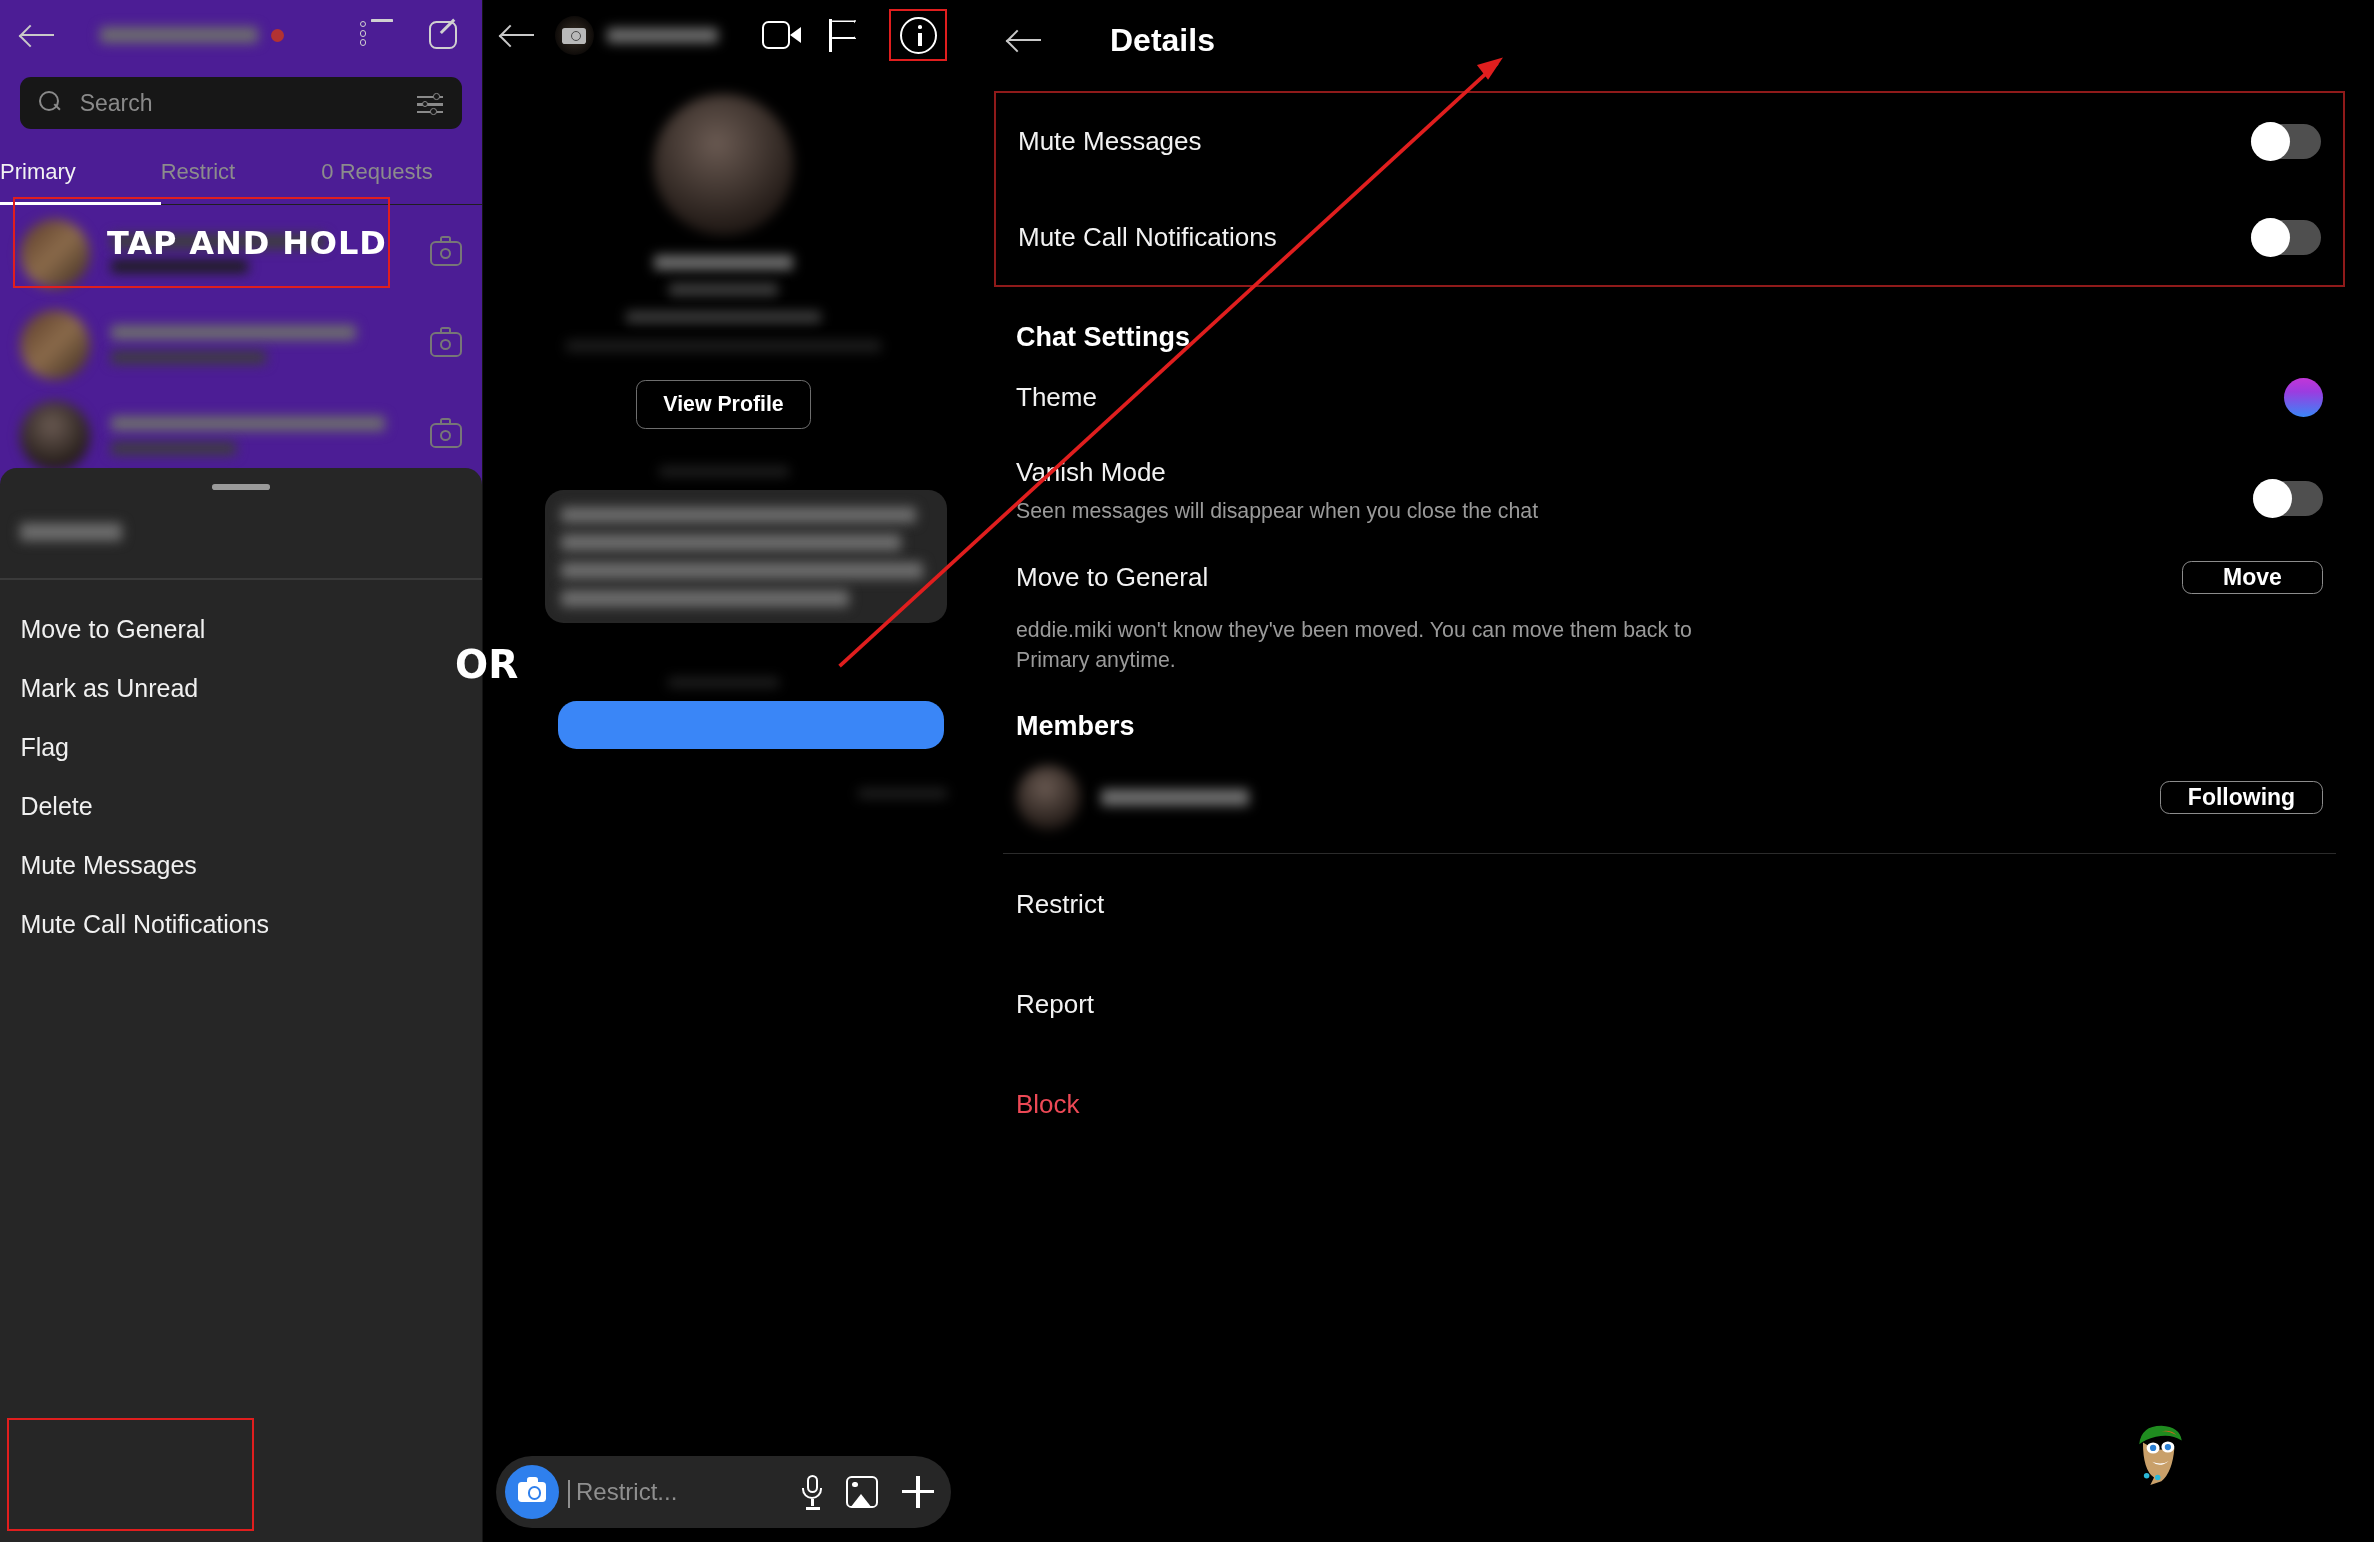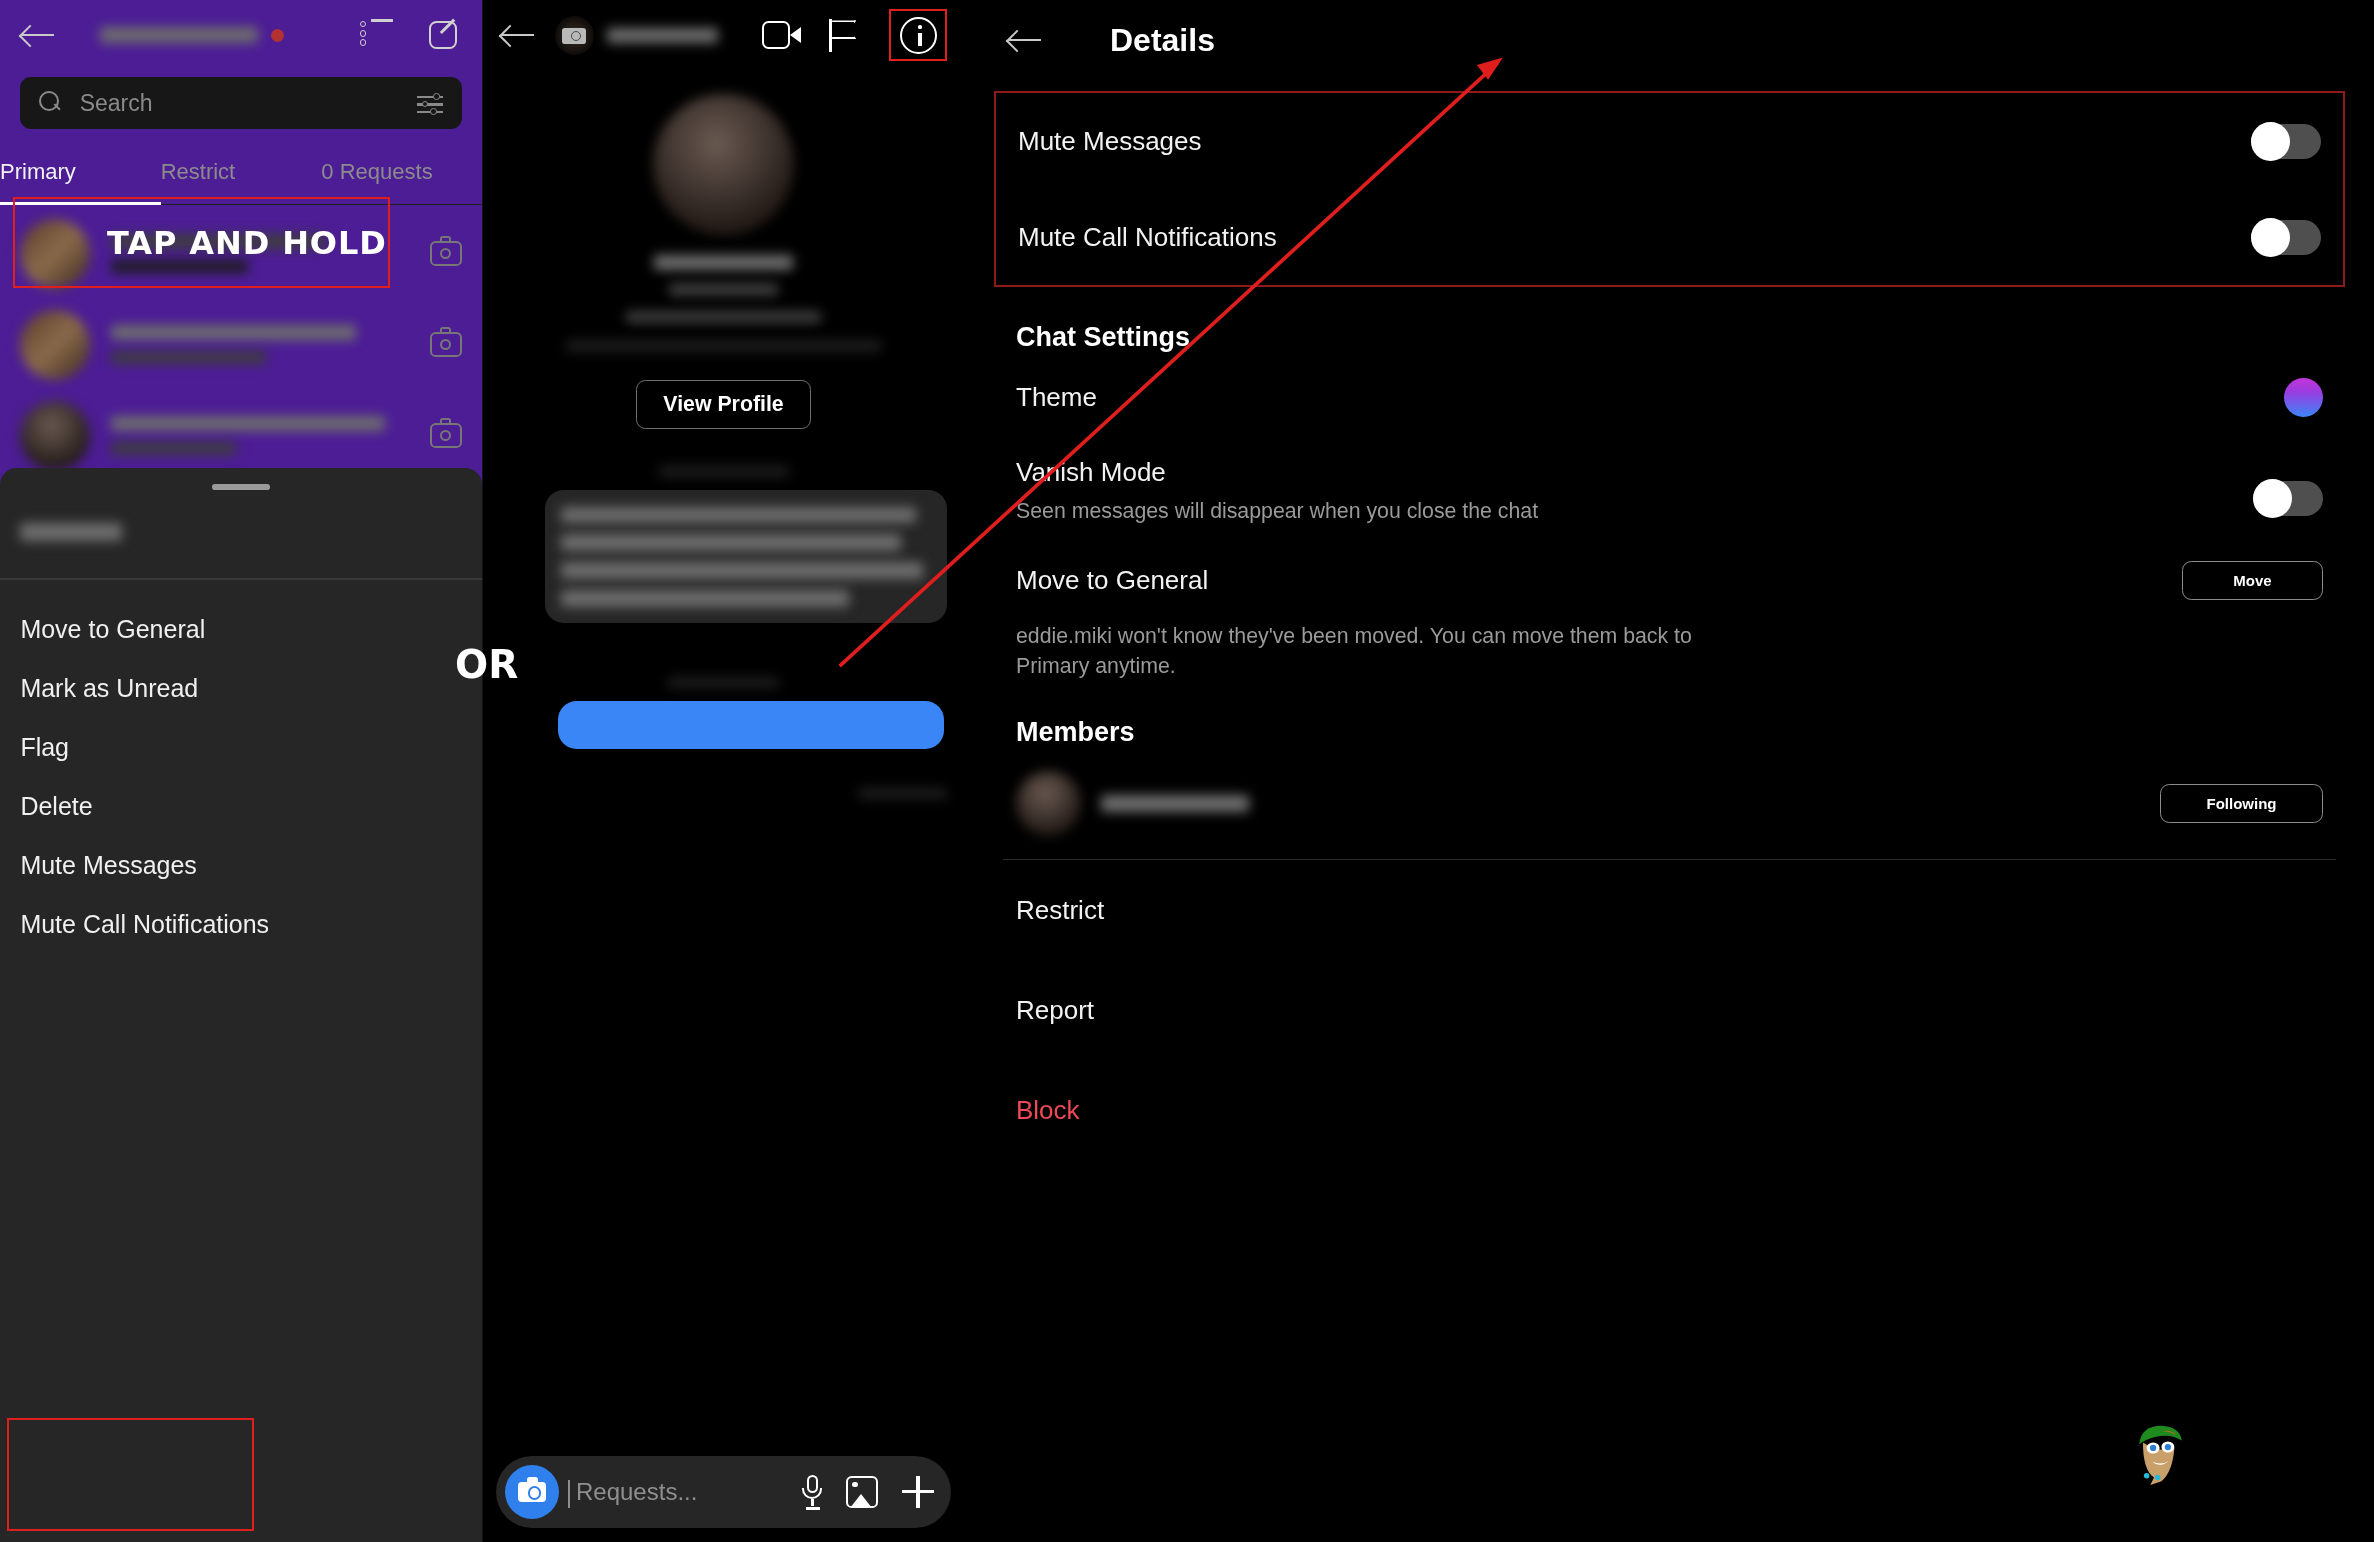--- a/index.html
+++ b/index.html
@@ -181,21 +181,21 @@
   .sec-title { font-size: 27px; font-weight: bold; color: #fff; margin: 35px 0 0 22px; }
   .theme-row { display:flex; align-items:center; justify-content:space-between; padding: 0 22px; height: 89px; }
   .theme-swatch { width: 39px; height: 39px; border-radius: 50%; background: linear-gradient(180deg,#c236d8 0%,#9b3ce0 35%,#3a86f7 100%); }
   .vanish-row { display:flex; align-items:flex-start; justify-content:space-between; padding: 15px 22px 0; }
   .vanish-title { font-size: 26px; color: #f2f2f2; }
   .vanish-sub { font-size: 21.3px; color: #9a9a9a; margin-top: 9.3px; max-width: 612px; line-height: 1.35; }
   .move-row { display:flex; align-items:center; justify-content:space-between; padding: 35px 22px 0; }
   .move-label { font-size: 26px; color: #f2f2f2; }
   .btn-outline {
     background: #000; color: #fff; border: 1.5px solid #8c8c8c; border-radius: 9.3px;
-    font-size: 15px; font-weight: bold; padding: 10px 0; width: 141px; text-align: center;
+    font-size: 23px; font-weight: bold; padding: 2px 0; width: 141px; text-align: center;
     font-family: "Liberation Sans", sans-serif; cursor: pointer;
   }
   .move-note { font-size: 21.3px; color: #9a9a9a; line-height: 1.4; margin: 22px 22px 0; max-width: 705px; }
   .member-row { display:flex; align-items:center; padding: 0 22px; height: 111px; gap: 20.4px; }
   .member-av { width: 65px; height: 65px; border-radius: 50%; flex: 0 0 65px; }
   .member-name { width: 148px; height: 16.7px; }
   .btn-following { margin-left: auto; width: 163px; }
   .p3-div { height: 1.4px; background: #2b2b2b; margin: 0 9.3px; }
   .danger-item { font-size: 26px; color: #f2f2f2; padding: 0 22px; height: 100px; display:flex; align-items:center; }
   .danger-item.red { color: #ed4956; }
@@ -356,21 +356,21 @@
       <div class="bubble-out"></div>
       <div class="blur dark" style="width:89px;height:11px;margin:39px 0 0 auto;"></div>
     </div>
 
     <div class="composer">
       <div class="composer-cam">
           <div class="g"></div>
         </div>
       <div class="composer-ph">
         <span class="caret"></span>
-        <span>Requests...</span>
+        <span>Restrict...</span>
       </div>
       <div class="composer-icons">
         <div class="icon-mic">
             <div class="cap"></div>
             <div class="arc"></div>
             <div class="stem"></div>
             <div class="base"></div>
           </div>
         <div class="icon-photo"></div>
         <div class="icon-plus"></div>

